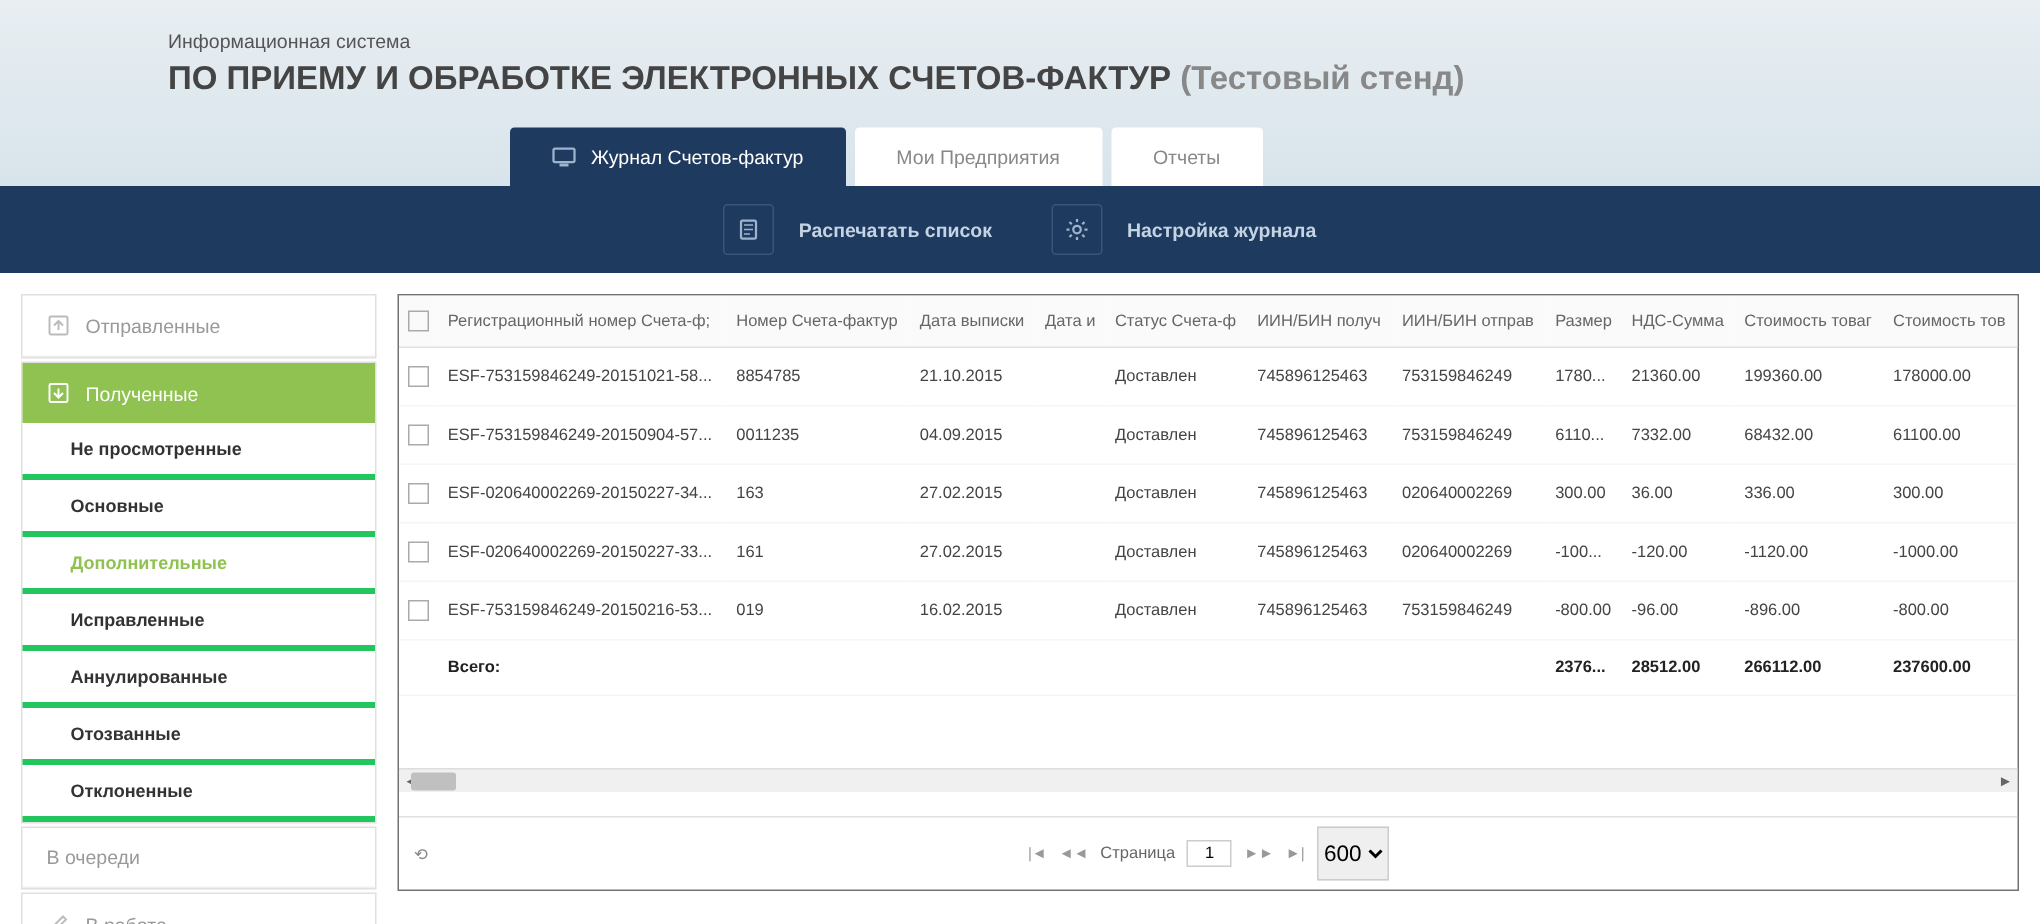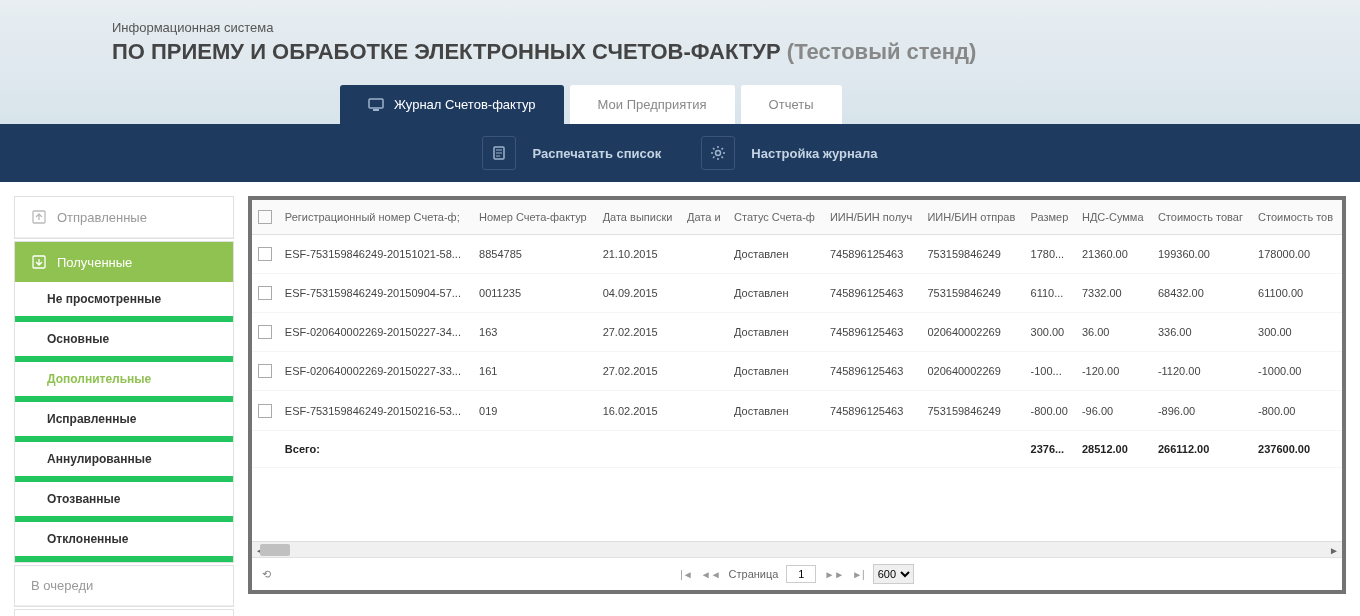--- a/index.html
+++ b/index.html
@@ -10,44 +10,44 @@
 .title { font-size: 22px; color: #444; font-weight: 700; margin-bottom: 20px; }
 .title-suffix { color: #888; }
 .tabs { display: flex; gap: 6px; padding-left: 340px; }
 .tab { background: #fff; padding: 12px 28px; display: flex; align-items: flex-end; gap: 10px; color: #888; cursor: pointer; font-size: 13px; border-top-left-radius: 3px; border-top-right-radius: 3px; }
 .tab.active { background: #1e3a5f; color: #fff; }
 .tab-icon { width: 16px; height: 14px; display: inline-block; }
 .toolbar { background: #1e3a5f; padding: 12px 0; display: flex; justify-content: center; gap: 40px; font-weight: bold; }
 .tool-btn { display: flex; align-items: center; gap: 16px; color: #c5d4e3; cursor: pointer; font-size: 13px; }
 .tool-icon-box { width: 34px; height: 34px; border: 1px solid #3a5578; border-radius: 3px; display: flex; align-items: center; justify-content: center; }
 .main { display: flex; padding: 14px; gap: 14px; height: calc(616px - 190px); }
-.sidebar { width: 220px; flex-shrink: 0; }
+.sidebar { width: 237px; flex-shrink: 0; }
 .side-group { background: #fff; border: 1px solid #e0e0e0; margin-bottom: 2px; }
 .side-item { padding: 12px 16px; display: flex; align-items: center; gap: 10px; cursor: pointer; font-size: 13px; color: #999; border-bottom: 1px solid #f0f0f0; }
 .side-item.active { background: #8fc251; color: #fff; border: none; }
-.side-sub { padding: 10px 16px 10px 32px; font-size: 12px; color: #333; cursor: pointer; font-weight: bold; border-bottom: 6px solid #22c55e; }
+.side-sub { padding: 10px 16px 10px 32px; font-size: 12px; color: #333; cursor: pointer; font-weight: bold; border-bottom: 4px solid #22c55e; }
 .side-sub.highlight { color: #8fc251; }
 .side-icon { width: 16px; height: 16px; display: inline-block; }
-.content { flex: 1; border: 4px solid #737373; background: #fff; display: flex; flex-direction: column; overflow: hidden; min-width: 0; }
+.content { flex: 1; border: 1px solid #737373; background: #fff; display: flex; flex-direction: column; overflow: hidden; min-width: 0; gap: 16px; }
 .table-wrap { flex: 1; overflow: auto; }
 table { border-collapse: collapse; width: 100%; font-size: 11px; }
 th { text-align: left; padding: 10px 6px; color: #666; font-weight: normal; border-bottom: 1px solid #e0e0e0; white-space: nowrap; background: #fafafa; }
 td { padding: 12px 6px; color: #444; white-space: nowrap; border-bottom: 1px solid #f5f5f5; }
 .chk { width: 14px; height: 14px; border: 1px solid #aaa; display: inline-block; vertical-align: middle; }
 .total-row td { font-weight: bold; color: #222; }
 .hscroll { height: 16px; background: #f0f0f0; position: relative; border-top: 1px solid #ddd; }
 .hscroll-thumb { position: absolute; left: 8px; top: 2px; width: 30px; height: 12px; background: #c0c0c0; border-radius: 2px; }
 .hscroll-arrow { position: absolute; top: 0; width: 16px; height: 16px; display: flex; align-items: center; justify-content: center; color: #666; font-size: 10px; }
 .hscroll-arrow.left { left: 0; }
 .hscroll-arrow.right { right: 0; }
 .pager { display: flex; align-items: center; justify-content: center; gap: 8px; padding: 6px; border-top: 1px solid #e0e0e0; font-size: 11px; color: #666; position: relative; }
 .pager-refresh { position: absolute; left: 10px; color: #888; cursor: pointer; }
 .pager-btn { color: #999; cursor: pointer; font-size: 10px; }
 .pager input { width: 30px; height: 18px; border: 1px solid #ccc; text-align: center; font-size: 11px; }
-.pager select { height: 20px; border: 1px solid #ccc; font-size: 11px; }
+.pager select { height: 36px; border: 1px solid #ccc; font-size: 15px; }
 svg { display: block; }
 </style>
 </head>
 <body>
 
 <div class="header">
   <div class="header-inner">
     <div class="subtitle">Информационная система</div>
     <div class="title">
       <span>ПО ПРИЕМУ И ОБРАБОТКЕ ЭЛЕКТРОННЫХ СЧЕТОВ-ФАКТУР</span>

